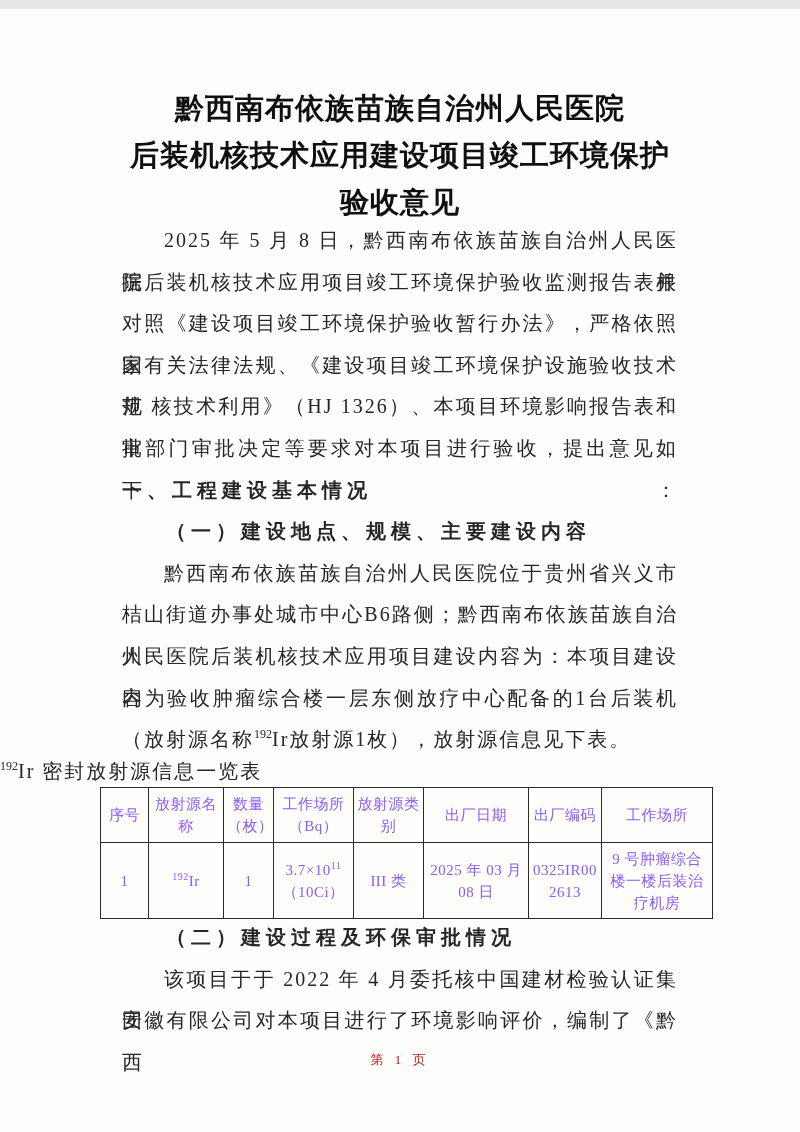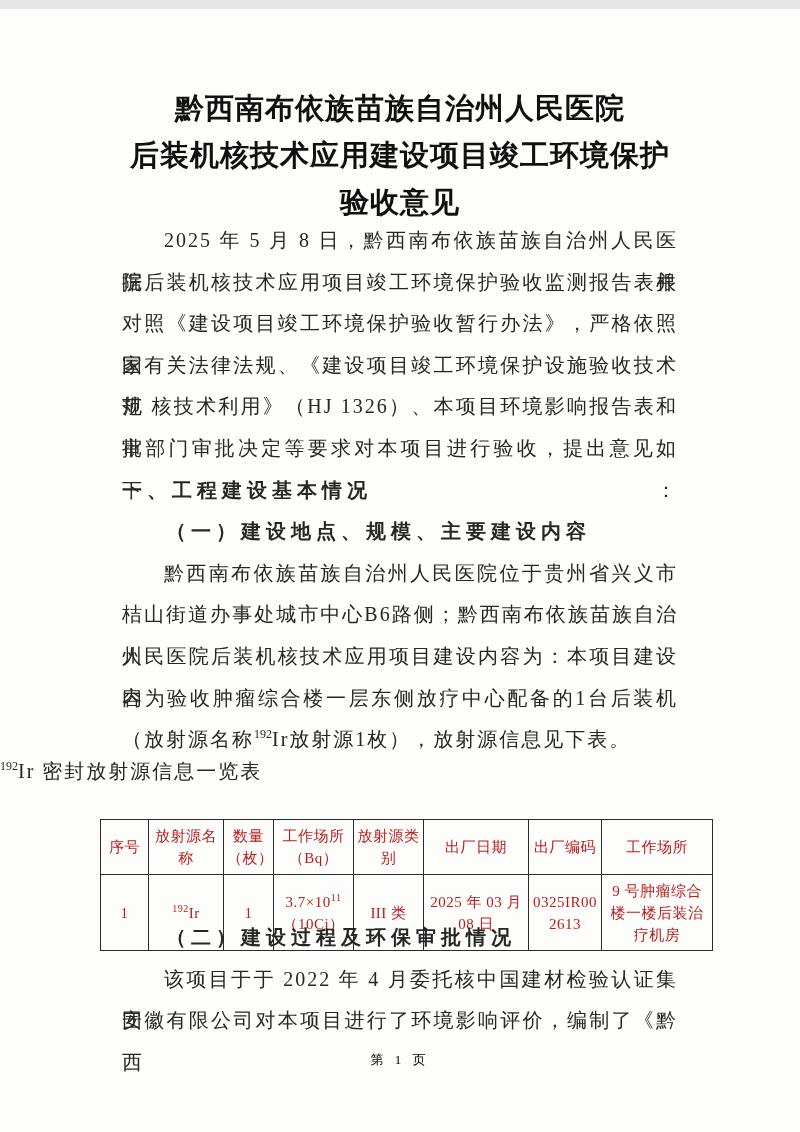--- a/index.html
+++ b/index.html
@@ -42,41 +42,41 @@
 
   .sup{ vertical-align:super; font-size:12px; line-height:0; letter-spacing:0; }
 
   .caption{
     position:absolute; top:744px; left:0; right:0;
     text-align:left; font-size:20px; letter-spacing:2px; color:#262626;
     line-height:36px;
   }
 
   table.rtable{
-    position:absolute; left:100px; top:810px; width:612px;
+    position:absolute; left:100px; top:778px; width:612px;
     border-collapse:collapse; table-layout:fixed;
-    font-size:15px; color:#b91c1c;
+    font-size:15px; color:#8b5cf6;
   }
   .rtable th, .rtable td{
     border:1.5px solid #2b2b2b;
     font-weight:normal;
     text-align:center; vertical-align:middle;
     padding:2px 3px;
     line-height:22px;
     letter-spacing:0.5px;
   }
   .rtable .hrow th{ height:50px; }
   .rtable .drow td{ height:71px; }
   .cell-sup{ vertical-align:super; font-size:10px; line-height:0; }
   .code-cell{ word-break:break-all; }
   .activity-line{ display:block; }
 
   .footer{
     position:absolute; top:1042px; left:0; right:0;
-    text-align:center; font-size:13px; letter-spacing:4px; color:#000000;
+    text-align:center; font-size:13px; letter-spacing:4px; color:#b91c1c;
   }
 </style>
 </head>
 <body>
 
 <div class="doc">
 
   <div class="title-block">
     <div>黔西南布依族苗族自治州人民医院</div>
     <div>后装机核技术应用建设项目竣工环境保护</div>

